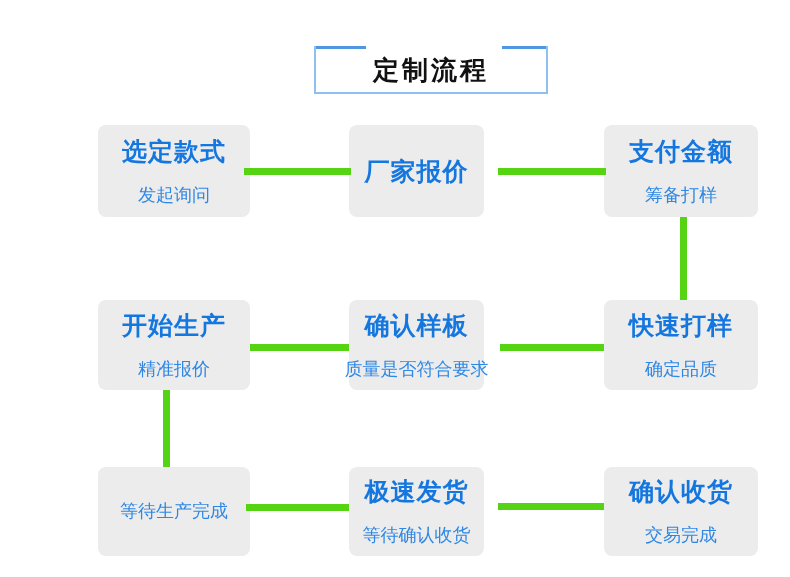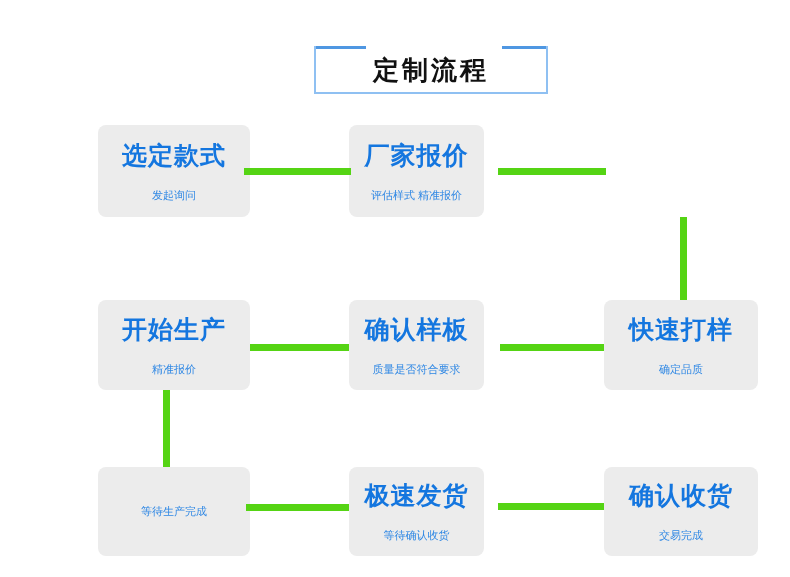--- a/index.html
+++ b/index.html
@@ -66,21 +66,21 @@
   }
   .step-title {
     font-size: 25px;
     font-weight: 700;
     color: var(--step-title-blue, #1476df);
     letter-spacing: 1px;
     white-space: nowrap;
     line-height: 1.2;
   }
   .step-subtitle {
-    font-size: 11px;
+    font-size: 18px;
     font-weight: 400;
     color: var(--step-subtitle-blue, #2e87e4);
     white-space: nowrap;
     line-height: 1.2;
   }
 
   
   .c1 { left: 62px;  width: 152px; }
   .c2 { left: 313px; width: 135px; }
   .c3 { left: 568px; width: 154px; }
@@ -104,21 +104,24 @@
   <div class="title-box">
     <span class="title-text">定制流程</span>
   </div>
 
   <div class="step c1 r1">
     <div class="step-title">选定款式</div>
     <div class="step-subtitle">发起询问</div>
   </div>
   <div class="step c2 r1">
     <div class="step-title">厂家报价</div>
-    <div class="step-subtitle">评估样式 精准报价</div>
+  </div>
+  <div class="step c3 r1">
+    <div class="step-title">支付金额</div>
+    <div class="step-subtitle">筹备打样</div>
   </div>
 
   <div class="step c1 r2">
     <div class="step-title">开始生产</div>
     <div class="step-subtitle">精准报价</div>
   </div>
   <div class="step c3 r2">
     <div class="step-title">快速打样</div>
     <div class="step-subtitle">确定品质</div>
   </div>

